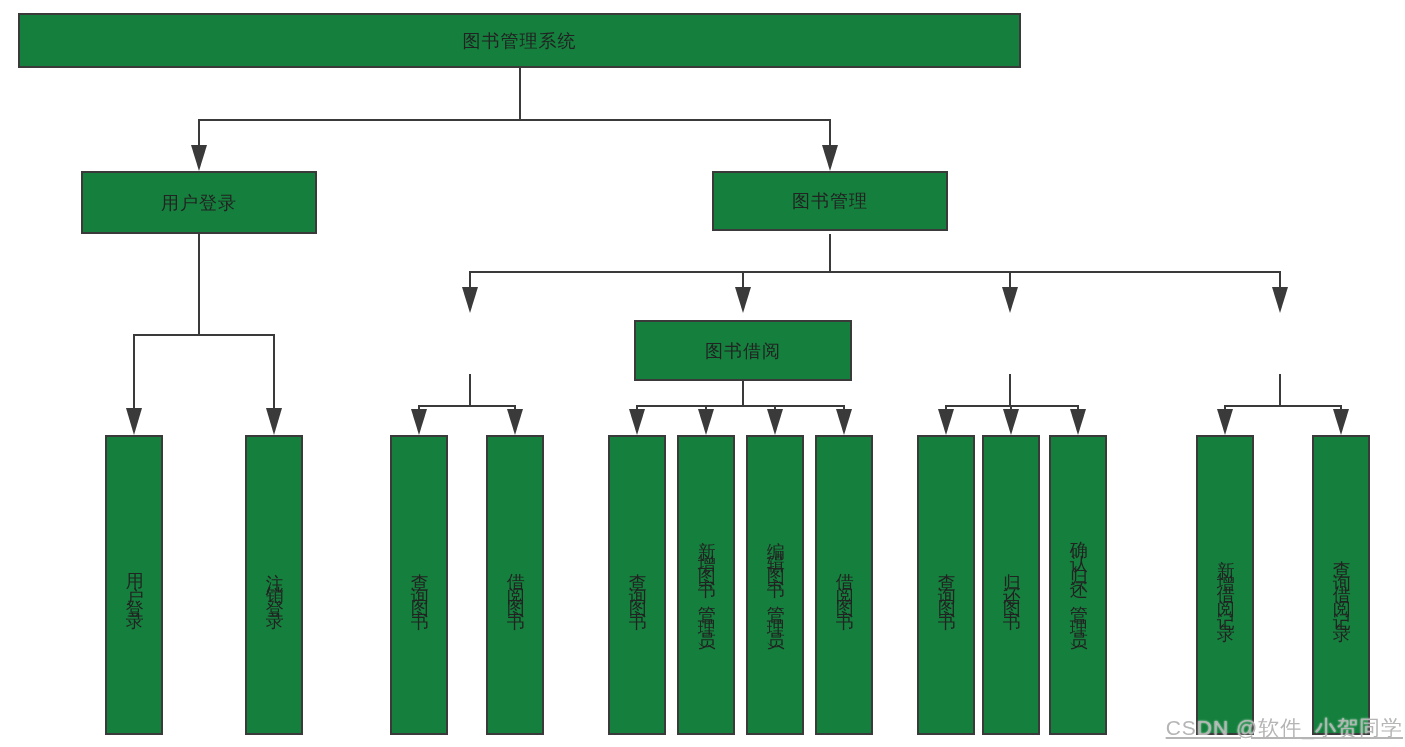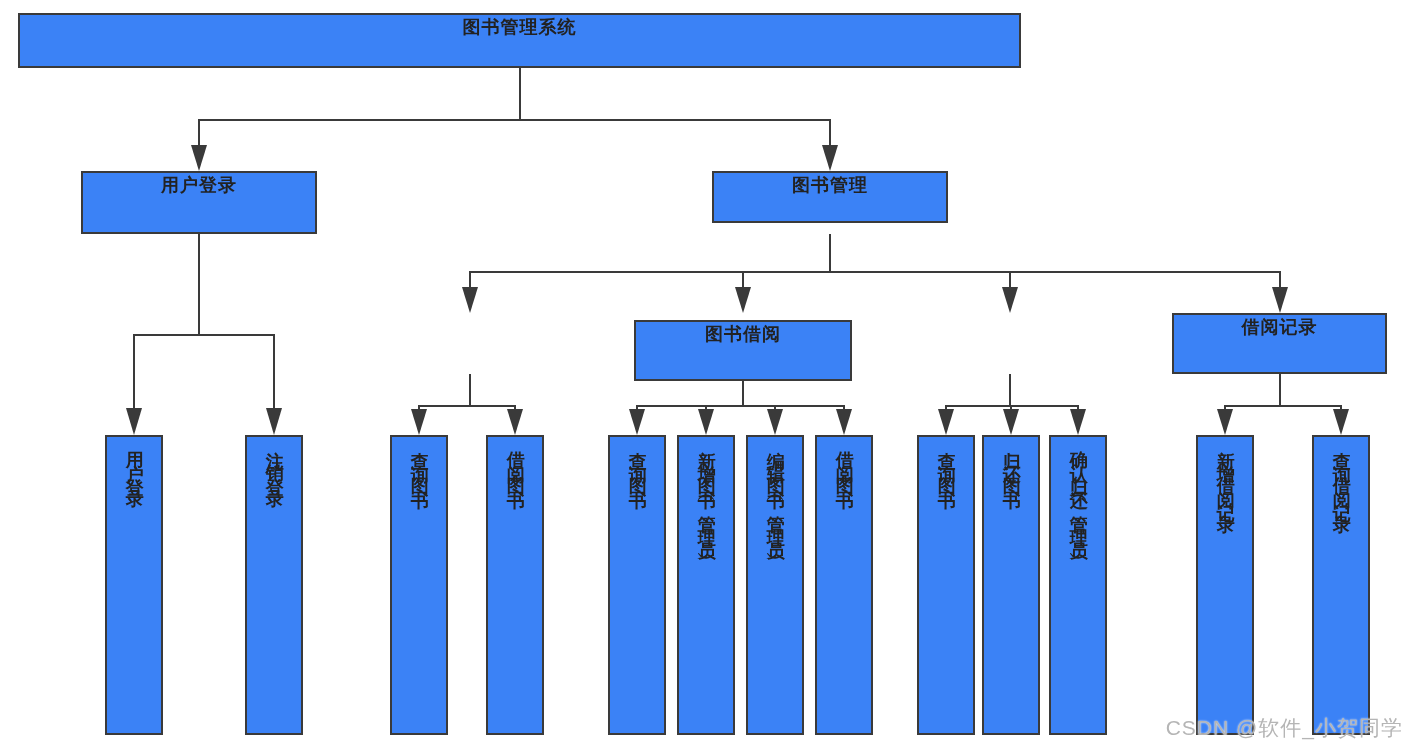--- a/index.html
+++ b/index.html
@@ -29,26 +29,25 @@
     fill: none;
   }
   .wires polygon {
     fill: var(--line, #3a3a3a);
     stroke: none;
   }
   .box {
     position: absolute;
     box-sizing: border-box;
     border: 2px solid var(--border, #3a3a3a);
-    background: #3b82f6;
+    background: #15803d;
     display: flex;
-    align-items: flex-start;
+    align-items: center;
     justify-content: center;
     color: var(--text, #222222);
-    font-weight: bold;
   }
   .hbox {
     font-size: 18px;
     letter-spacing: 1px;
     white-space: nowrap;
   }
   .vbox span {
     writing-mode: vertical-rl;
     font-size: 18px;
     letter-spacing: 13px;
@@ -58,20 +57,21 @@
   .watermark {
     position: absolute;
     right: 2px;
     top: 714px;
     font-size: 21px;
     color: var(--watermark, #b5b5b5);
     letter-spacing: 1px;
     text-shadow: 0 0 2px #ffffff;
     z-index: 10;
     white-space: nowrap;
+    text-decoration: underline;
   }
 </style>
 </head>
 <body>
 
 <div class="stage">
 
   <svg class="wires" viewBox="0 0 1405 747" aria-hidden="true">
     <g>
       <path d="M520 68 V121 M198 120 H831 M199 119 V147 M830 119 V147"></path>
@@ -115,29 +115,26 @@
     </g>
   </svg>
 
   <div class="box hbox" style="left:18px;top:13px;width:1003px;height:55px">
     <span>图书管理系统</span>
   </div>
 
   <div class="box hbox" style="left:81px;top:171px;width:236px;height:63px">
     <span>用户登录</span>
   </div>
-  <div class="box hbox" style="left:712px;top:171px;width:236px;height:52px">
+  <div class="box hbox" style="left:712px;top:171px;width:236px;height:60px">
     <span>图书管理</span>
   </div>
 
   <div class="box hbox" style="left:634px;top:320px;width:218px;height:61px">
     <span>图书借阅</span>
-  </div>
-  <div class="box hbox" style="left:1172px;top:313px;width:215px;height:61px">
-    <span>借阅记录</span>
   </div>
 
   <div class="box vbox" style="left:105px;top:435px;width:58px;height:300px">
     <span>用户登录</span>
   </div>
   <div class="box vbox" style="left:245px;top:435px;width:58px;height:300px">
     <span>注销登录</span>
   </div>
 
   <div class="box vbox" style="left:390px;top:435px;width:58px;height:300px">

